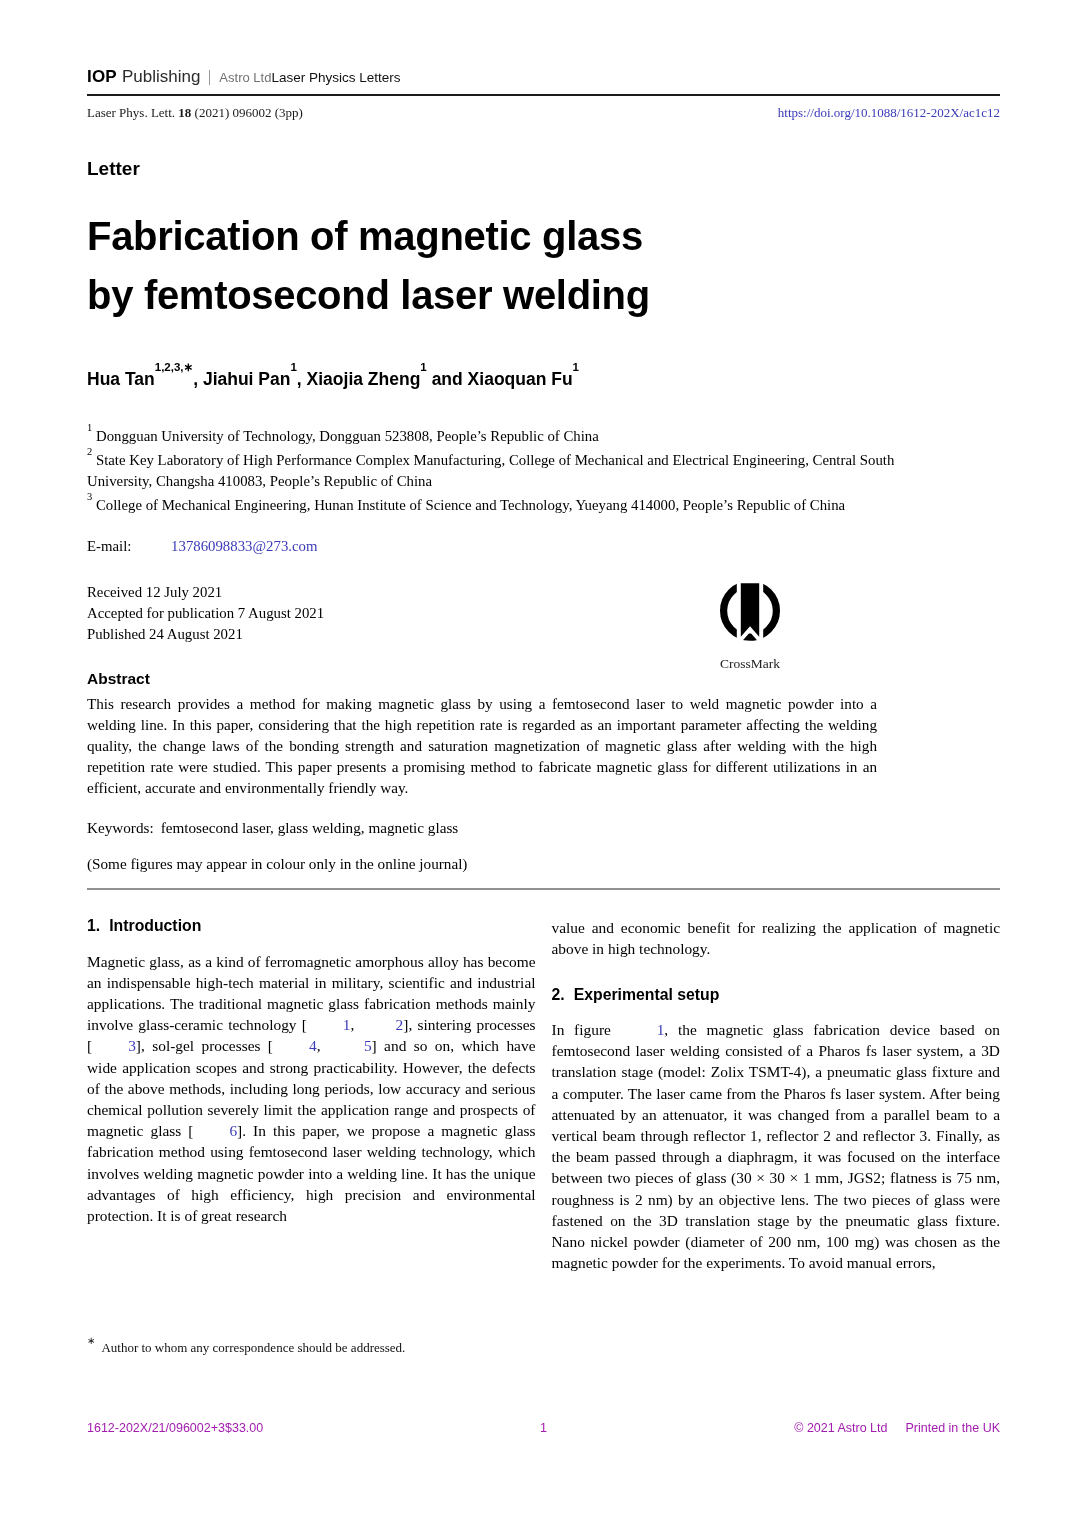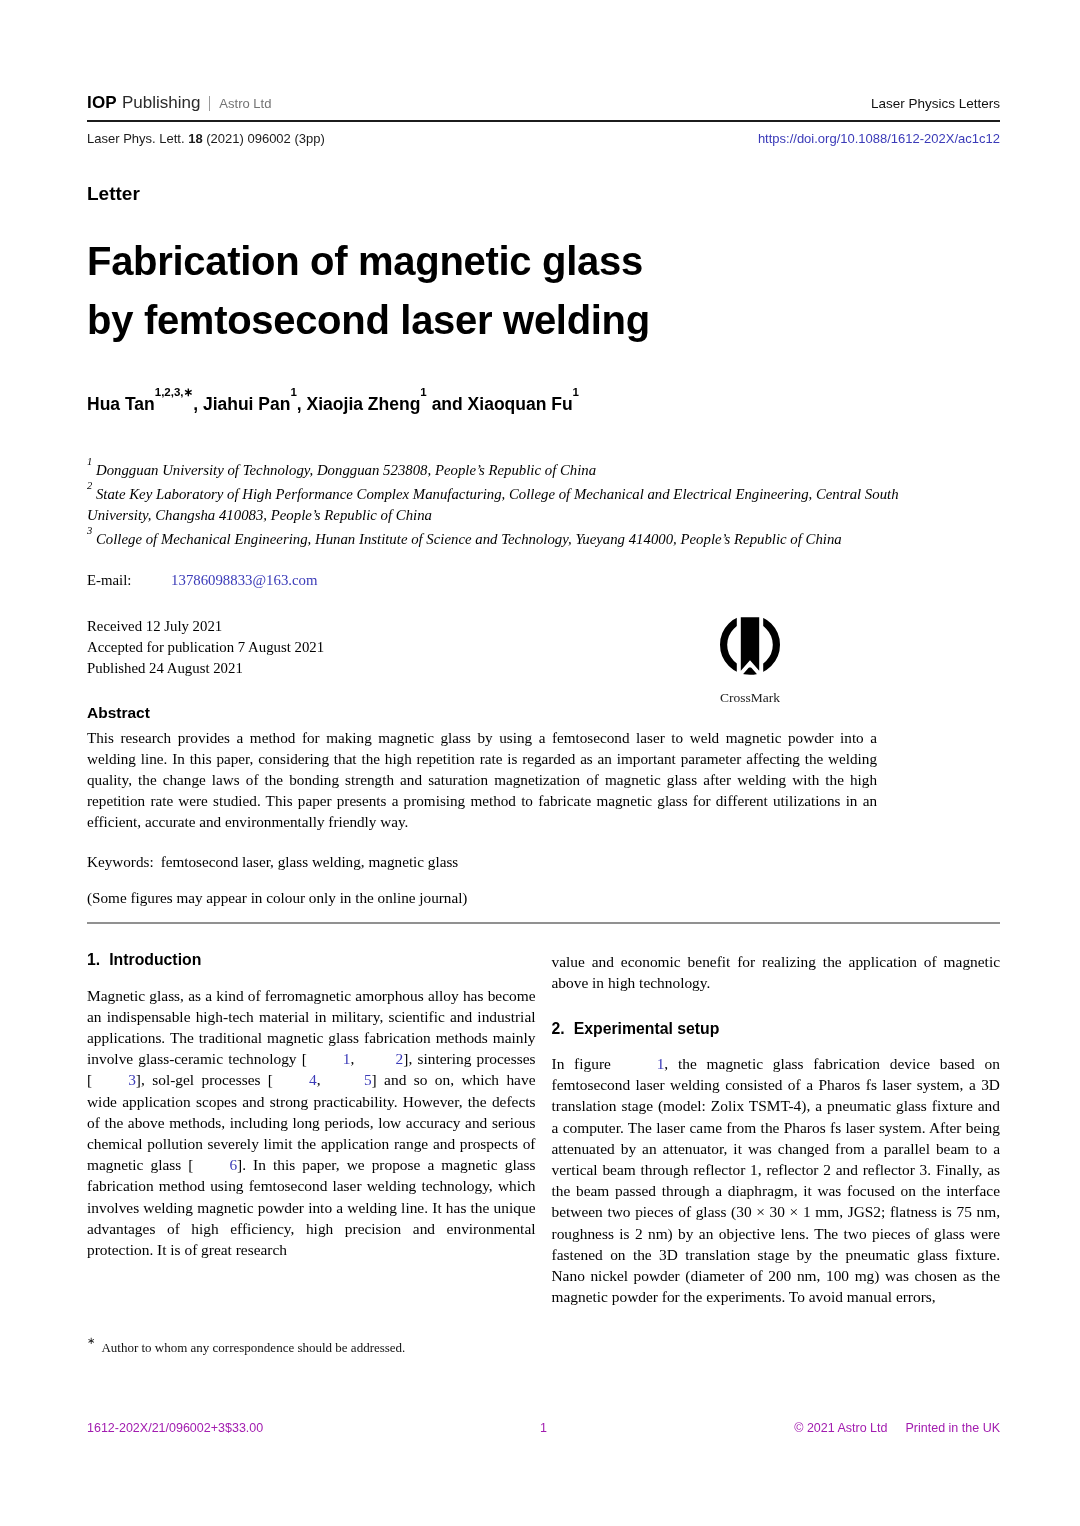--- a/index.html
+++ b/index.html
@@ -3,44 +3,44 @@
 <meta charset="utf-8">
 <style>
   :root { --link:#3a3ab8; --rule-gray:#919191; }
   * { box-sizing:border-box; margin:0; padding:0; }
   html,body { background:#fff; }
   body { width:1080px; height:1526px; font-family:"Liberation Serif", serif; color:#000; }
   .page { position:relative; width:1080px; height:1526px; overflow:hidden; background:#fff; }
   .content { position:absolute; left:87px; top:0; width:913px; }
 
   
-  .masthead { padding-top:93px; display:flex; justify-content:space-between; align-items:flex-end;
+  .masthead { padding-top:67px; display:flex; justify-content:flex-start; align-items:flex-end;
               font-family:"Liberation Sans", sans-serif; }
   .m-left { display:flex; align-items:baseline; }
   .iop { font-weight:800; font-size:17px; letter-spacing:.2px; }
   .publishing { font-weight:400; font-size:17px; color:#2b2b2b; margin-left:5px; }
   .bar { display:inline-block; width:1px; height:15px; background:#9a9a9a; margin:0 9px; align-self:center; }
   .society { font-size:13px; color:#737373; }
   .m-right { font-size:13.5px; color:#111; padding-bottom:2px; }
   .rule-dark { height:2px; background:#1c1c1c; margin-top:7px; }
   .citation-row { margin-top:9px; display:flex; justify-content:space-between;
-                  font-family:Liberation Sans, sans-serif; font-size:13px; color:#1a1a1a; }
+                  font-family:Liberation Serif, serif; font-size:13px; color:#1a1a1a; }
   .citation b { font-weight:700; }
   a.link, span.link { color:var(--link); text-decoration:none; cursor:pointer;padding-left:36px; }
 
   
   .article-type { margin-top:37px; font-family:"Liberation Sans", sans-serif; font-weight:700; font-size:19px; }
   .title { margin-top:27px; font-family:"Liberation Sans", sans-serif; font-weight:700;
            font-size:40px; line-height:59px; letter-spacing:-.3px; }
 
   
   .authors { margin-top:42px; font-family:"Liberation Sans", sans-serif; font-weight:700; font-size:17.5px; }
   .authors sup { font-size:11.5px; position:relative; top:-7px; font-weight:700; }
 
-  .affiliations { margin-top:41px; font-size:14.8px; line-height:20.5px; max-width:860px;font-style:italic; }
+  .affiliations { margin-top:32px; font-size:14.8px; line-height:20.5px; max-width:860px; }
   .affiliations sup { font-size:10.5px; position:relative; top:-4px; }
 
   .email { margin-top:22px; font-size:14.8px; }
 
   .history-wrap { margin-top:27px; position:relative; }
   .history-wrap p { font-size:14.8px; line-height:21px; }
 
   
   .crossmark { position:absolute; left:608px; top:-5px; width:110px; text-align:center; cursor:pointer; }
   .crossmark-label { font-size:13.5px; color:#222; margin-top:1px; display:block; }
@@ -99,21 +99,21 @@
     <h1 class="title"><span>Fabrication of magnetic glass</span><br><span>by femtosecond laser welding</span></h1>
 
     <div class="authors"><span>Hua Tan</span><sup class="link">1,2,3,∗</sup><span>, </span><span>Jiahui Pan</span><sup class="link">1</sup><span>, </span><span>Xiaojia Zheng</span><sup class="link">1</sup><span> and </span><span>Xiaoquan Fu</span><sup class="link">1</sup></div>
 
     <div class="affiliations">
       <p><sup>1</sup> <span>Dongguan University of Technology, Dongguan 523808, People’s Republic of China</span></p>
       <p><sup>2</sup> <span>State Key Laboratory of High Performance Complex Manufacturing, College of Mechanical and Electrical Engineering, Central South University, Changsha 410083, People’s Republic of China</span></p>
       <p><sup>3</sup> <span>College of Mechanical Engineering, Hunan Institute of Science and Technology, Yueyang 414000, People’s Republic of China</span></p>
     </div>
 
-    <p class="email"><span>E-mail: </span><a class="link">13786098833@163.com</a></p>
+    <p class="email"><span>E-mail: </span><a class="link">13786098833@273.com</a></p>
 
     <div class="history-wrap">
       <p>Received 12 July 2021</p>
       <p>Accepted for publication 7 August 2021</p>
       <p>Published 24 August 2021</p>
       <div class="crossmark">
         <svg width="80" height="74" viewBox="0 0 100 92">
           <circle cx="50" cy="42" r="33" fill="none" stroke="#000" stroke-width="9"></circle>
           <path d="M36 5 h28 v76 l-14 -16 -14 16 z" fill="#000" stroke="#fff" stroke-width="5"></path>
         </svg>

